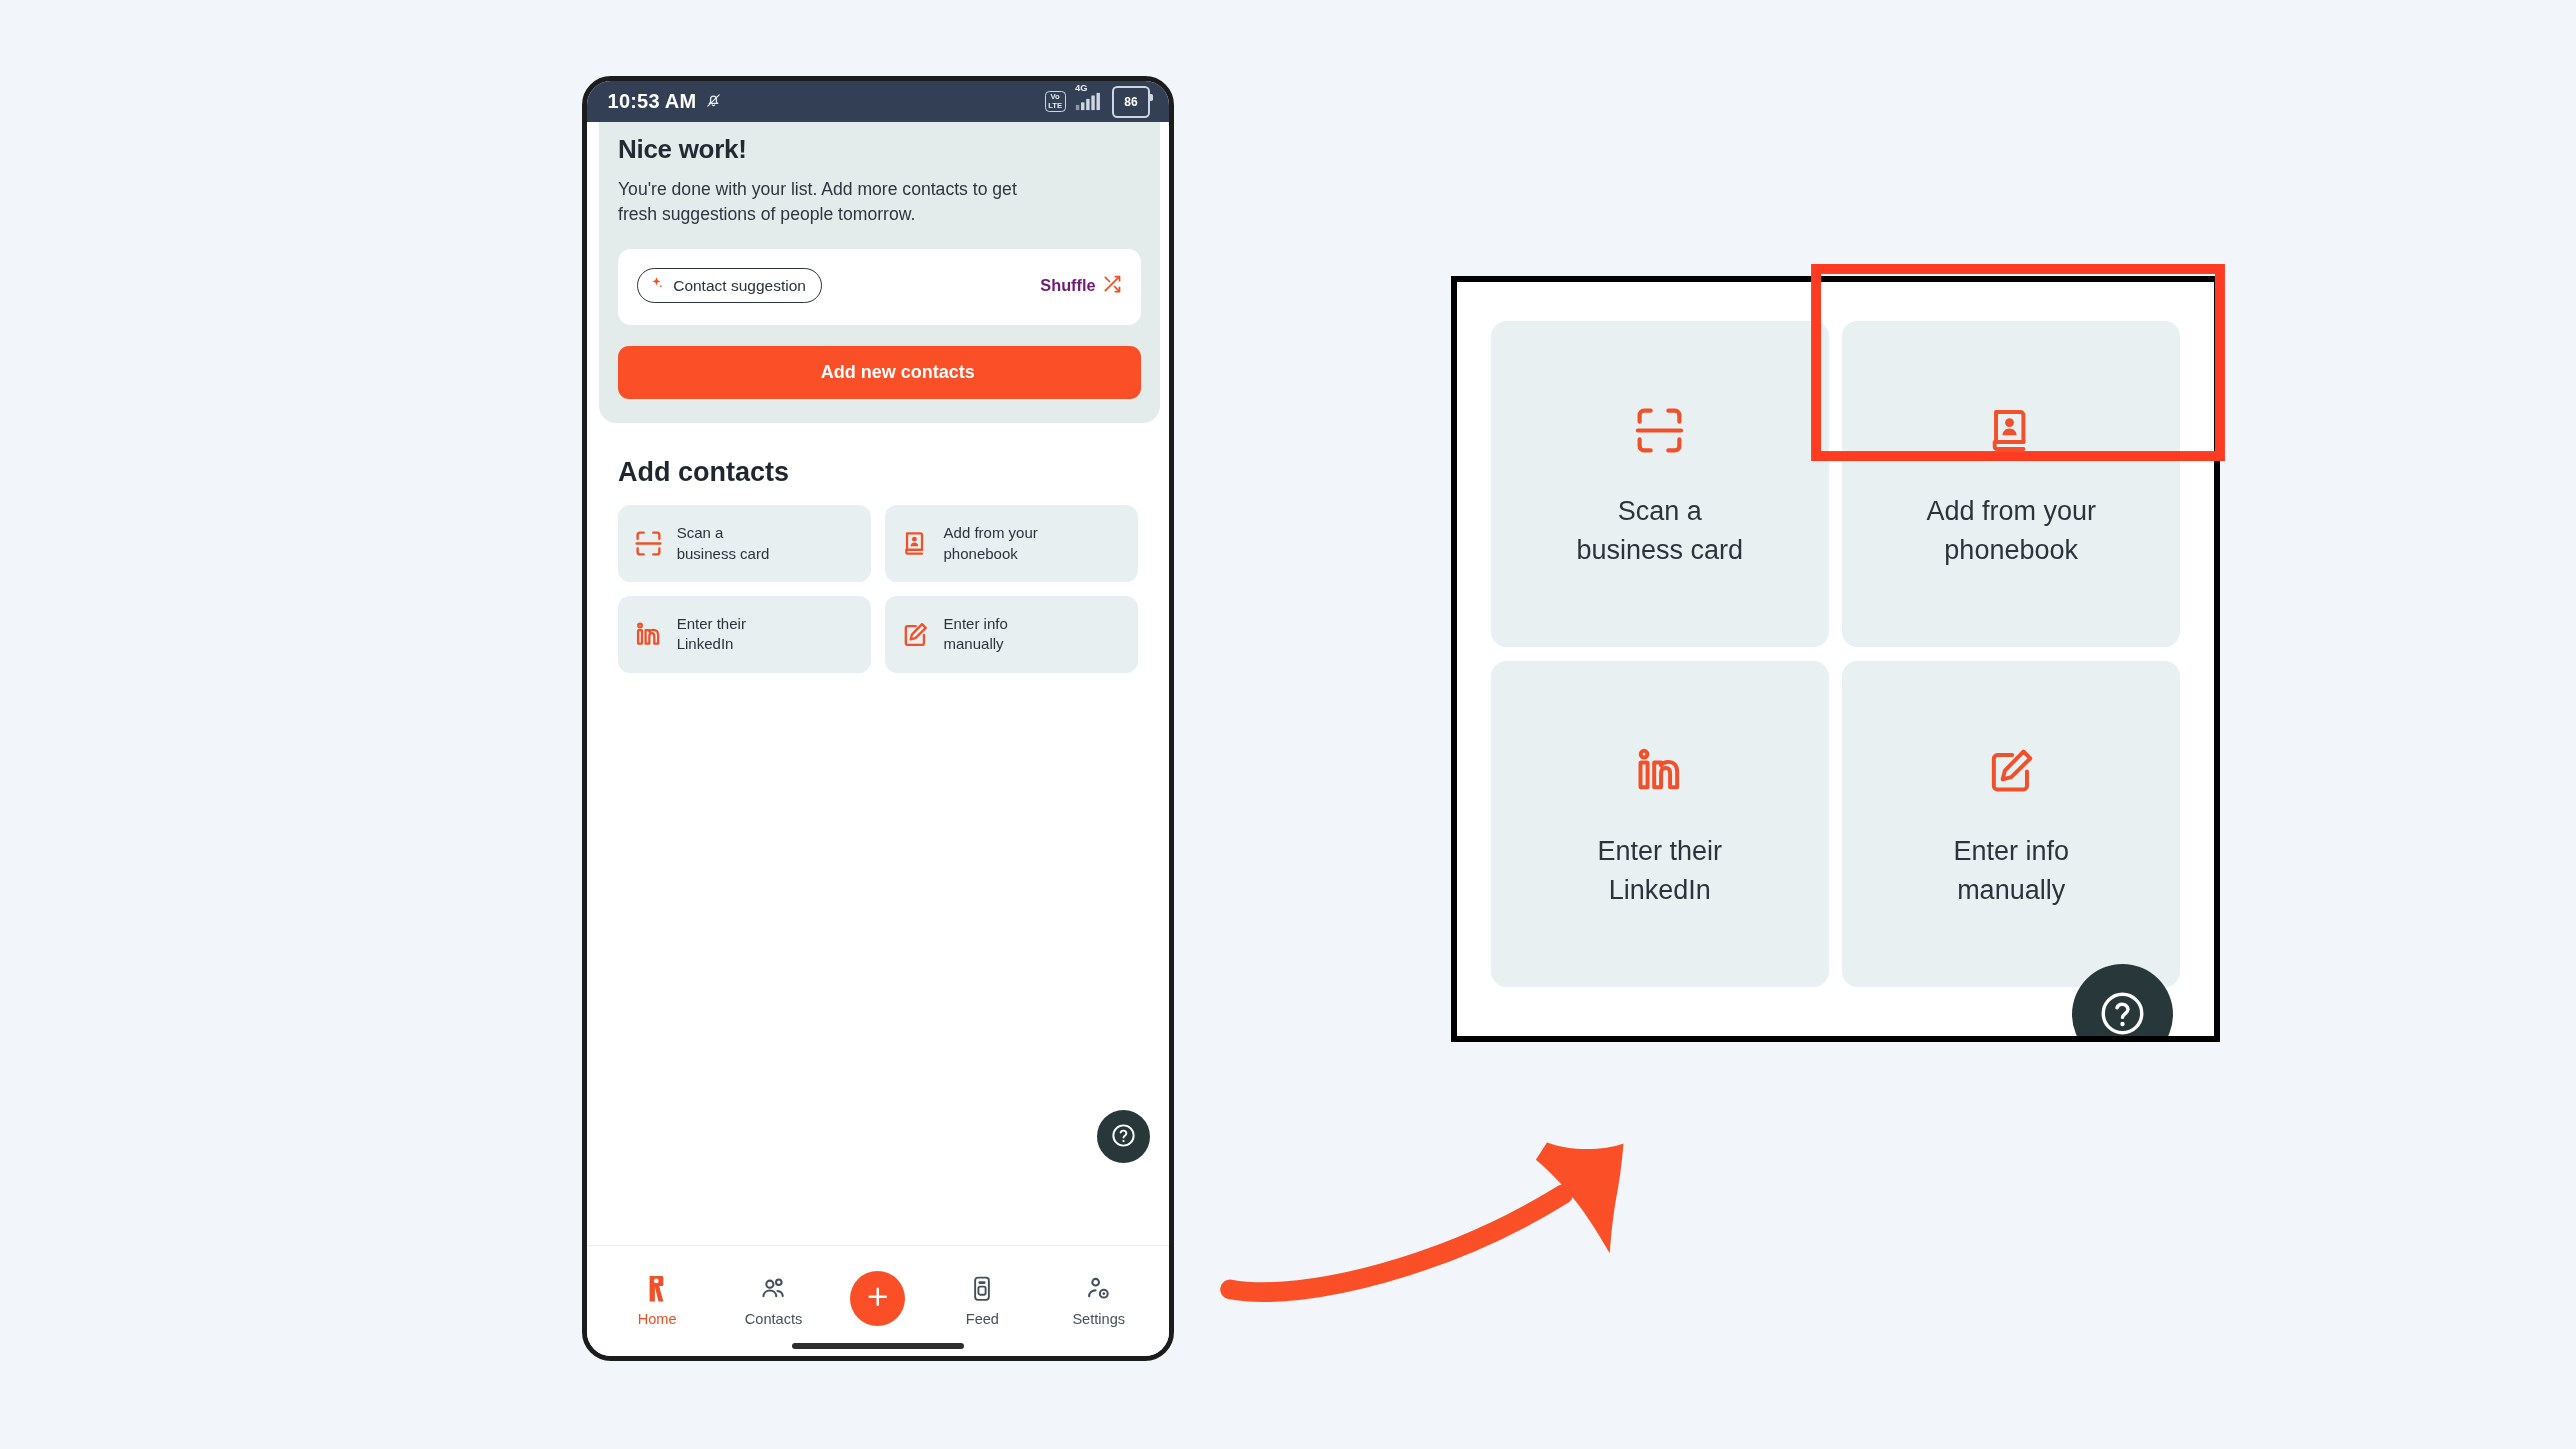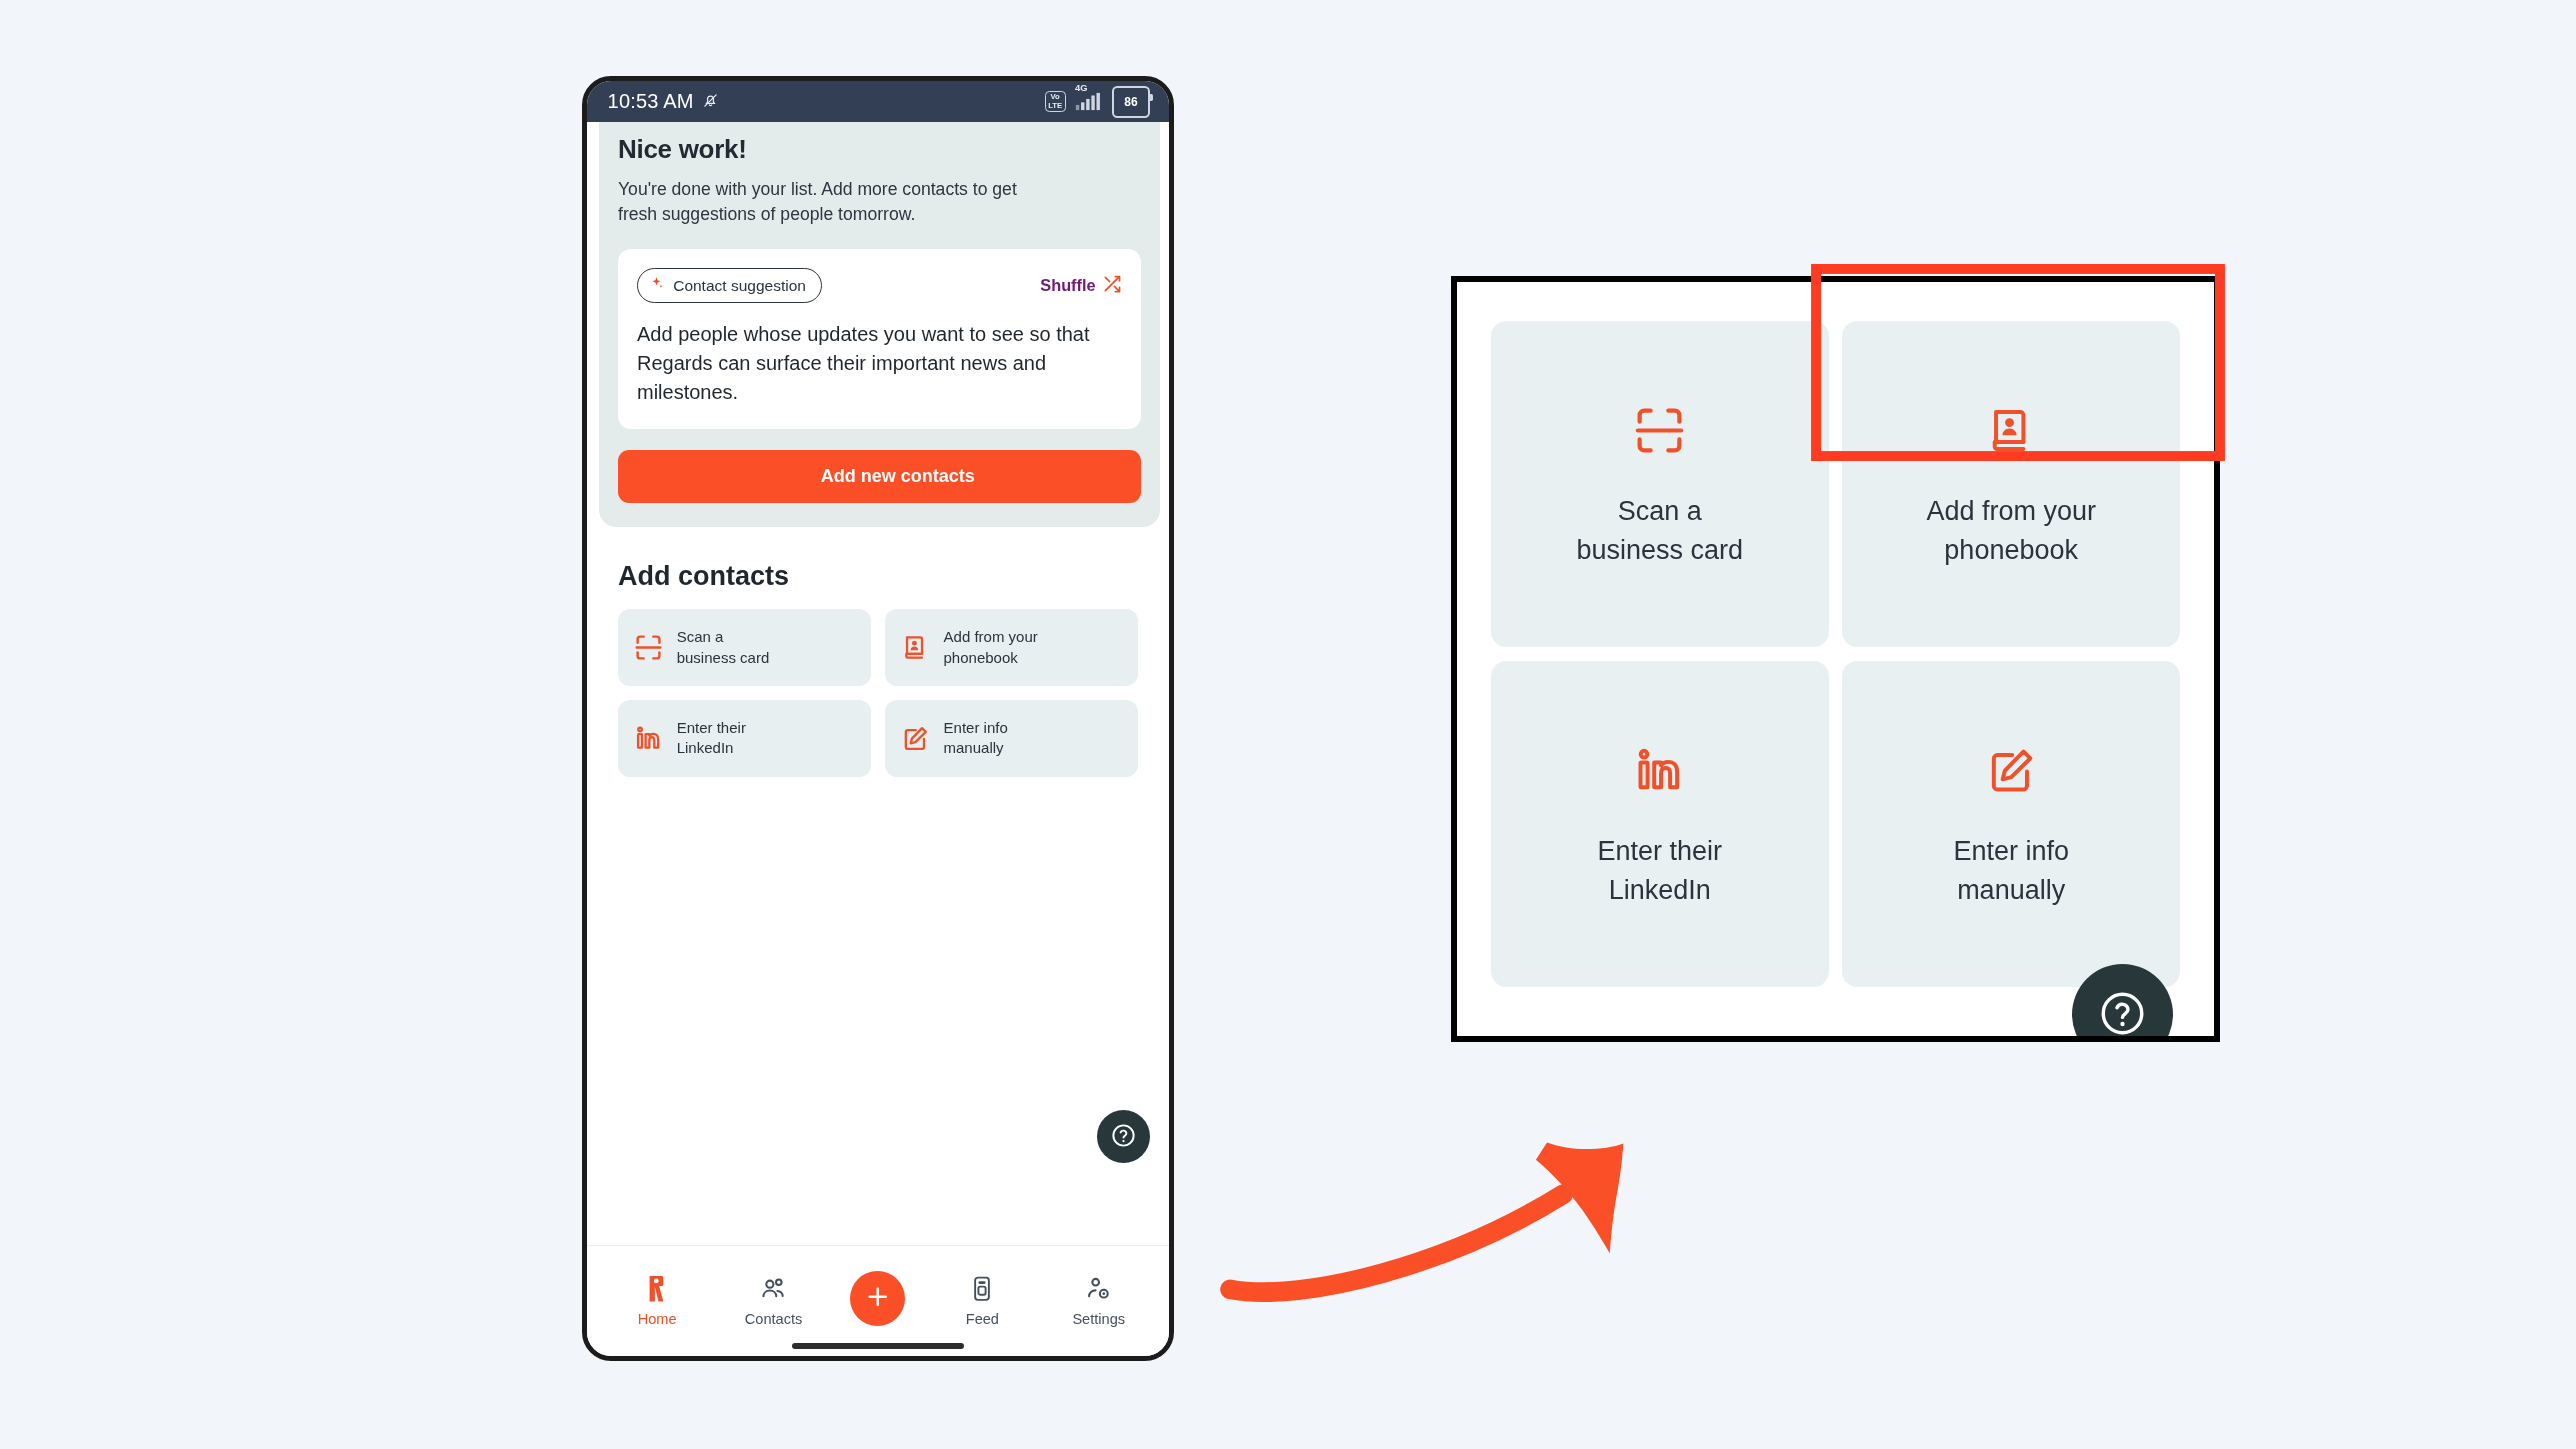--- a/index.html
+++ b/index.html
@@ -21,21 +21,21 @@
     overflow: hidden;
     display: flex; flex-direction: column;
   }
   
   .statusbar {
     height: 41px; background: #323f54; color: #ffffff;
     display: flex; align-items: center; justify-content: space-between;
     padding: 0 19px 0 20.6px; flex: 0 0 auto;
   }
   .sb-left { display: flex; align-items: center; gap: 8.6px; }
-  .sb-time { font-size: 20px; font-weight: 400; letter-spacing: 0.2px; }
+  .sb-time { font-size: 20px; font-weight: 700; letter-spacing: 0.2px; }
   .sb-right { display: flex; align-items: center; gap: 9.4px; }
   .volte {
     border: 1.7px solid #cfd6e2; border-radius: 4.3px;
     font-size: 7.7px; line-height: 8.2px; font-weight: 700;
     padding: 1.7px 2.6px; text-align: center; color: #e8edf4;
   }
   .batt {
     border: 2.1px solid #cfd6e2; border-radius: 5.2px;
     width: 38px; height: 32px; display: flex; align-items: center; justify-content: center;
     font-size: 12px; font-weight: 700; color: #ffffff; position: relative;
@@ -197,21 +197,20 @@
                 <svg width="20" height="20" viewBox="0 0 24 24" fill="none" stroke="#f04e23" stroke-width="2.1" stroke-linecap="round" stroke-linejoin="round">
                   <path d="M16 3h5v5"></path>
                     <path d="M4 20L20.5 3.5"></path>
                   <path d="M21 16v5h-5"></path>
                     <path d="M15 15l5.5 5.5"></path>
                   <path d="M4 4l5 5"></path>
                 </svg>
               </span>
             </span>
           </div>
-          <div class="sugg-body">Add people whose updates you want to see so that Regards can surface their important news and milestones.</div>
         </div>
 
         <button class="cta">Add new contacts</button>
       </div>
 
       <div class="addsec">
         <div class="addsec-title">Add contacts</div>
         <div class="tilegrid">
 
           <div class="tile">

